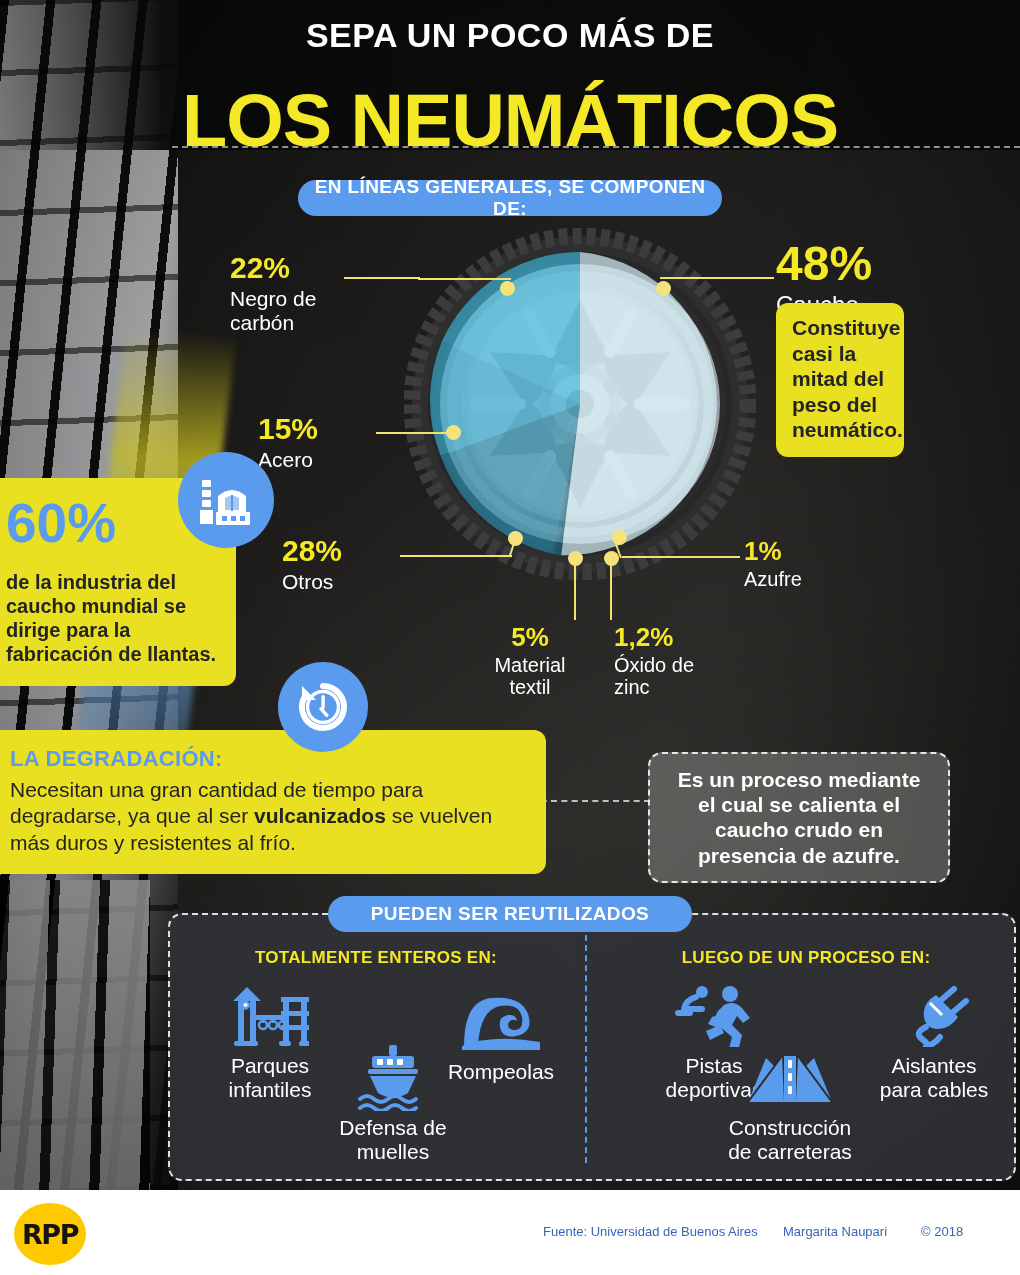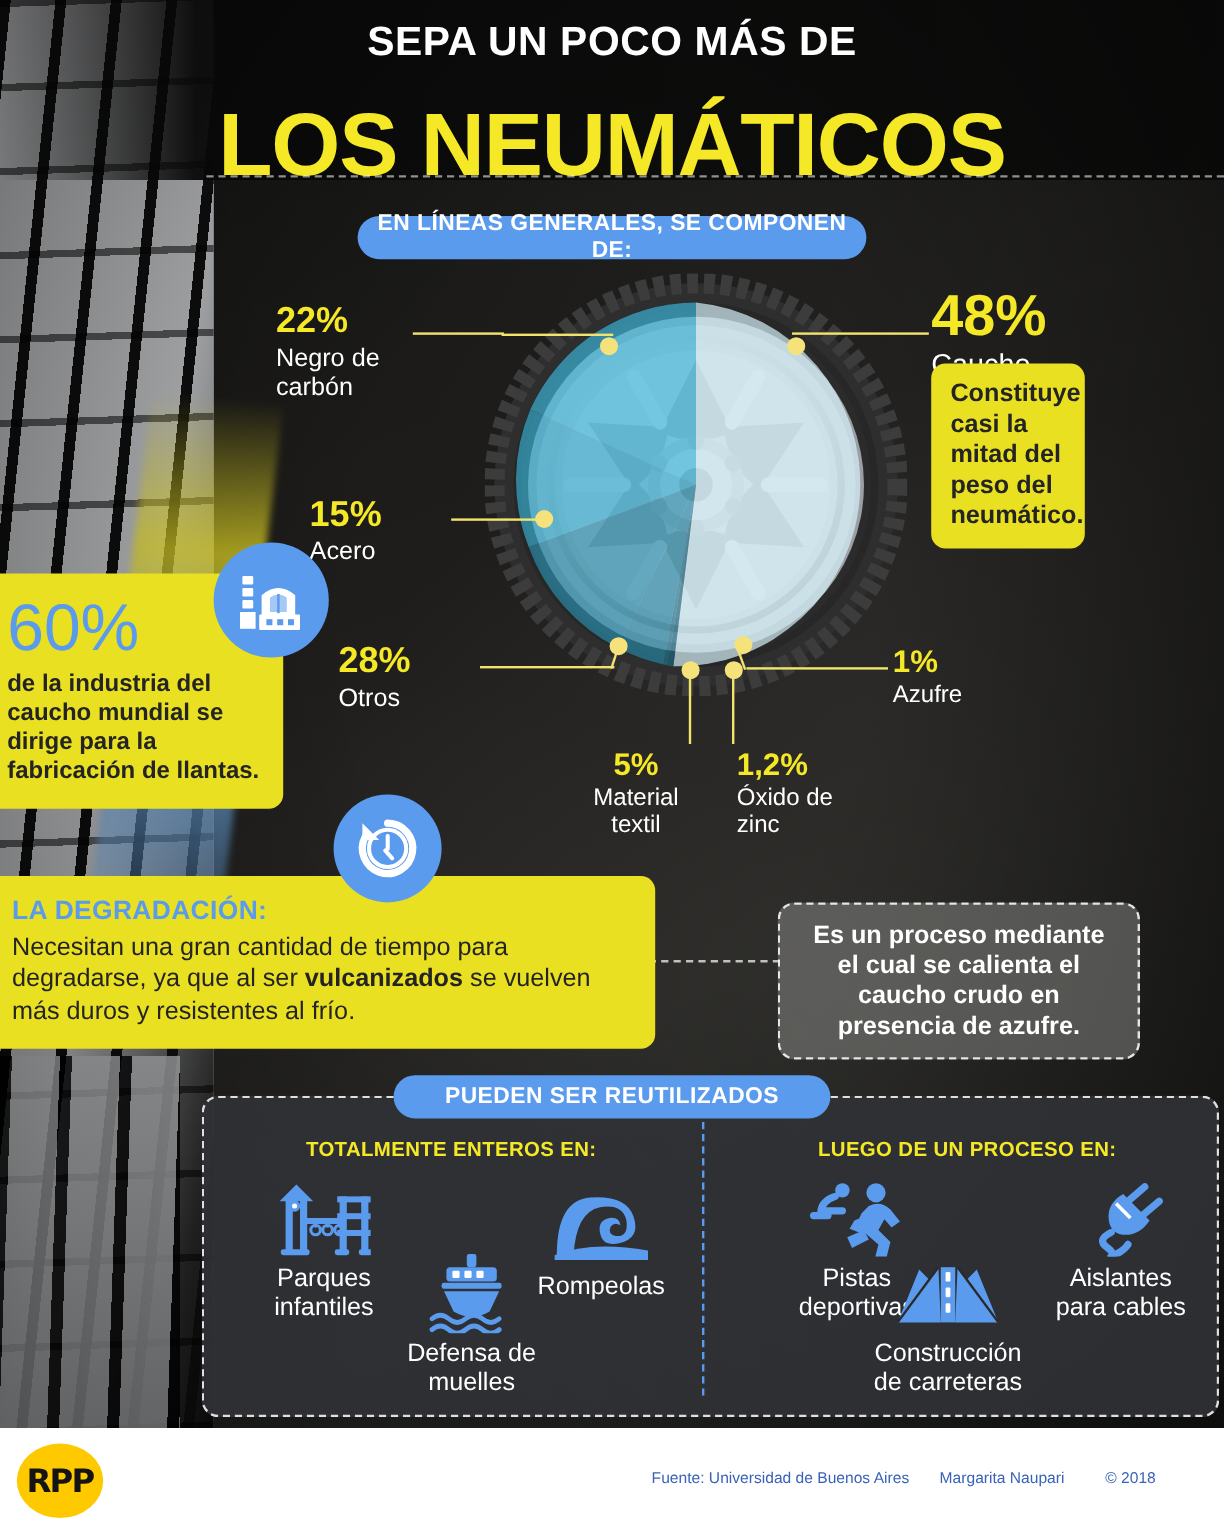--- a/index.html
+++ b/index.html
@@ -108,22 +108,22 @@
   
   .ybox { background:#e9e021; color:#242424; border-radius:12px; }
   #box-caucho {
     left:776px; top:303px; width:128px; padding:12px 14px 14px 16px;
     font-size:21px; font-weight:bold; line-height:1.22; z-index:7;
   }
   #box-60 {
     left:-14px; top:478px; width:250px; padding:18px 16px 20px 20px; z-index:7;
     border-radius:0 12px 12px 0;
   }
-  #box-60 .big { color:#5b9bed; font-size:55px; font-weight:normal; line-height:1; }
-  #box-60 .txt { color:#242424; font-size:20px; font-weight:bold; line-height:1.2; margin-top:7px; }
+  #box-60 .big { color:#5b9bed; font-size:55px; font-weight:bold; line-height:1; }
+  #box-60 .txt { color:#242424; font-size:20px; font-weight:bold; line-height:1.2; margin-top:19px; }
   #box-degr {
     left:-14px; top:730px; width:560px; padding:16px 18px 18px 24px;
     border-radius:0 12px 12px 0; z-index:7;
   }
   #box-degr .hd { color:#5b9bed; font-size:22px; font-weight:bold; letter-spacing:.3px; }
   #box-degr .tx { color:#242424; font-size:21px; line-height:1.25; margin-top:5px; }
   #box-degr .tx b { font-weight:bold; }
 
   
   #box-proc {

